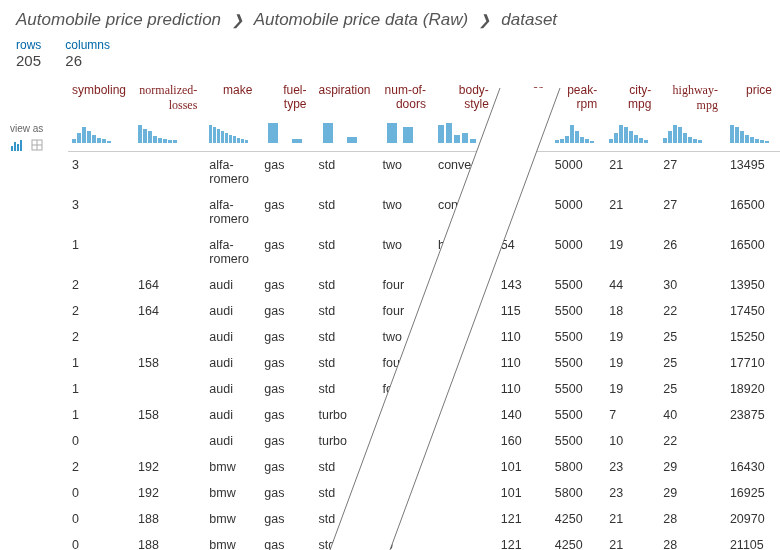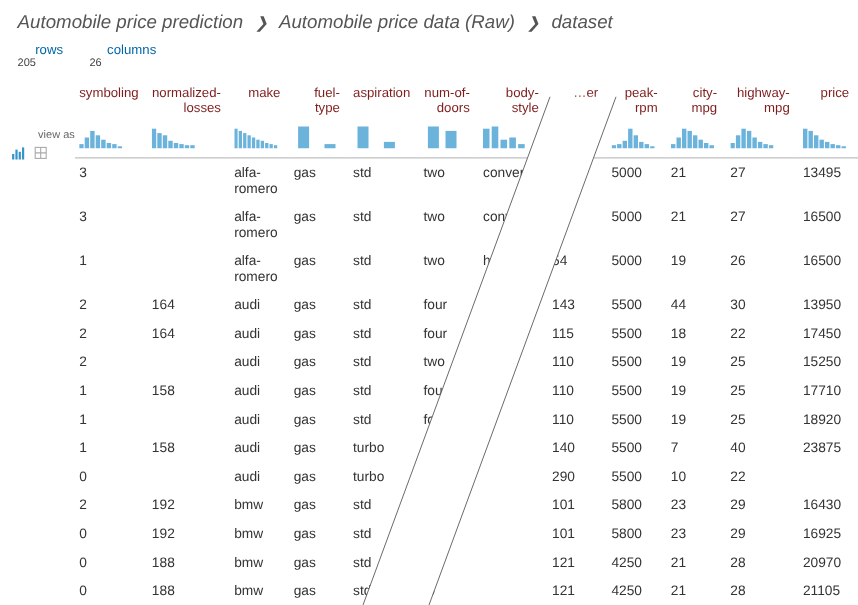--- a/index.html
+++ b/index.html
@@ -20,34 +20,34 @@
     font-weight: 300;
     font-style: italic;
   }
   .breadcrumb .sep { margin: 0 6px; font-size: 14px; }
   .meta {
     display: flex;
     gap: 24px;
     padding: 2px 16px 10px 16px;
     font-size: 12px;
   }
-  .meta .label { color: #0066a8; font-weight: 400; margin-left: 16px; }
-  .meta .value { color: #444; font-size: 10px; margin-top: 0px;}
+  .meta .label { color: #0066a8; font-weight: 400; }
+  .meta .value { color: #444; font-size: 15px; margin-top: 0px;}
   .main {
     display: flex;
     padding: 0 0 0 4px;
   }
   .viewas {
     width: 64px;
     flex-shrink: 0;
     font-size: 10px;
     color: #666;
     padding-top: 44px;
   }
-  .viewas-label { margin-bottom: 4px; padding-left: 6px; text-align: right;}
+  .viewas-label { margin-bottom: 4px; padding-left: 6px;}
   .viewas-icons { display: flex; gap: 4px; padding-left: 6px;}
   .viewas-icons span {
     display:inline-block; width:16px; height:14px;
   }
   .table-wrap {
     flex: 1;
     overflow: hidden;
     position: relative;
   }
   table {
@@ -58,21 +58,21 @@
   }
   th {
     text-align: right;
     font-weight: 400;
     color: #7f1d1d;
     padding: 4px 8px 6px 4px;
     vertical-align: top;
     font-size: 12px;
     min-width: 52px;
   }
-  th.wide { min-width: 66px; }
+  th.wide { min-width: 66px; font-family: Liberation Serif, serif; }
   tr.hist td {
     padding: 2px 8px 8px 4px;
     border-bottom: 1px solid #ccc;
   }
   tr.hist td svg { display:block; }
   tbody.data td {
     padding: 6px 8px 6px 4px;
     vertical-align: top;
     font-size: 12.5px;
     color: #333;
@@ -414,21 +414,21 @@
             <td>23875</td>
           </tr>
           <tr>
             <td>0</td>
             <td></td>
             <td>audi</td>
             <td>gas</td>
             <td>turbo</td>
             <td>two</td>
             <td></td>
-            <td>290</td>
+            <td>160</td>
             <td>5500</td>
             <td>10</td>
             <td>22</td>
             <td></td>
           </tr>
           <tr>
             <td>2</td>
             <td>192</td>
             <td>bmw</td>
             <td>gas</td>

